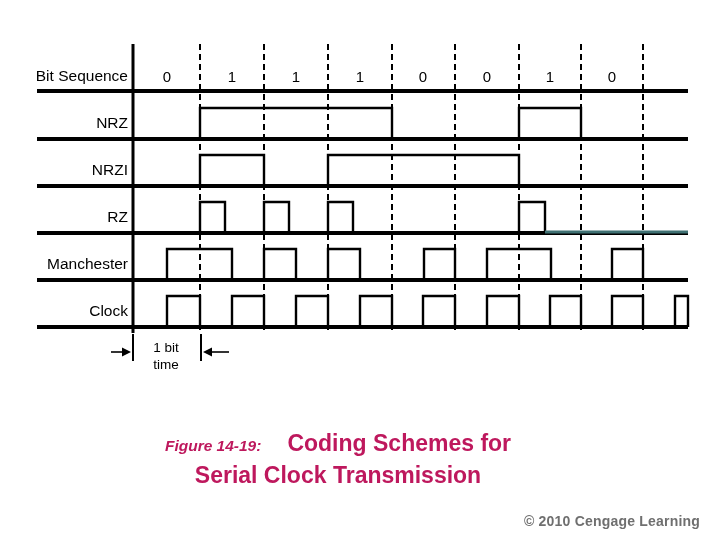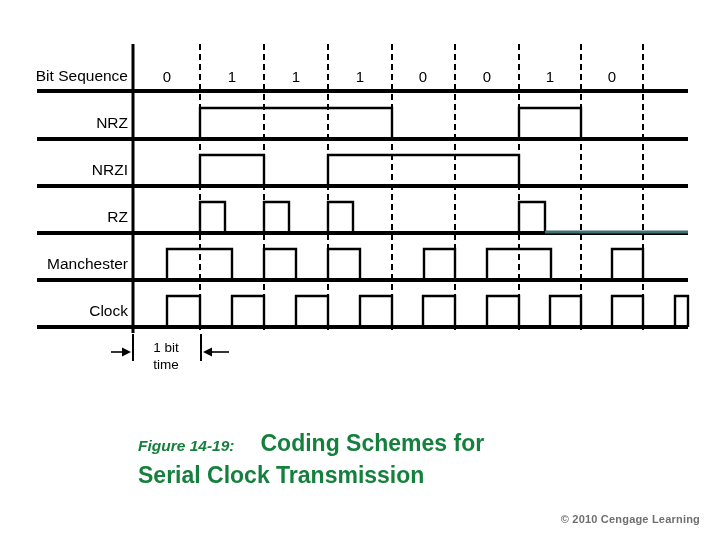--- a/index.html
+++ b/index.html
@@ -2,28 +2,28 @@
 <html><head>
 <meta charset="utf-8">
 <style>
   html,body{margin:0;padding:0;background:#ffffff;}
   .stage{
     position:relative;width:720px;height:540px;background:#ffffff;overflow:hidden;
     font-family:"Liberation Sans","DejaVu Sans",sans-serif;color:#000;
   }
   #diagram{position:absolute;left:0;top:0;}
   .caption{
-    position:absolute;left:138px;top:430px;width:400px;text-align:left;
-    font-weight:bold;color:#15803d;
+    position:absolute;left:138px;top:430px;width:400px;text-align:center;
+    font-weight:bold;color:#be185d;
   }
   .cap-line1{font-size:23px;line-height:27px;white-space:nowrap;}
   .figlabel{font-size:15.5px;font-style:italic;font-weight:bold;margin-right:26px;}
   .cap-line2{font-size:23px;line-height:33px;white-space:nowrap;}
   .copyright{
-    position:absolute;right:20px;top:513px;font-size:11px;font-weight:bold;
+    position:absolute;right:20px;top:513px;font-size:14px;font-weight:bold;
     color:#6f6f6f;letter-spacing:0.2px;
   }
 </style>
 </head>
 <body>
 
 <div class="stage">
 
   <svg id="diagram" width="720" height="400" viewBox="0 0 720 400" xmlns="http://www.w3.org/2000/svg">
       <line x1="200" y1="44" x2="200" y2="331" stroke="#000000" stroke-width="2" stroke-dasharray="6 4"></line>

